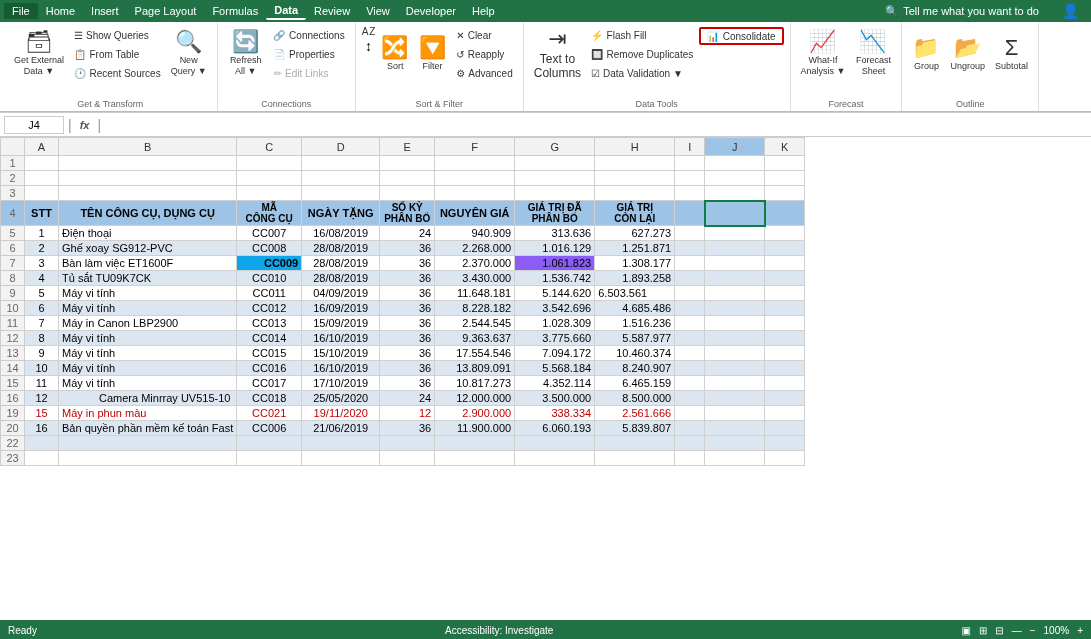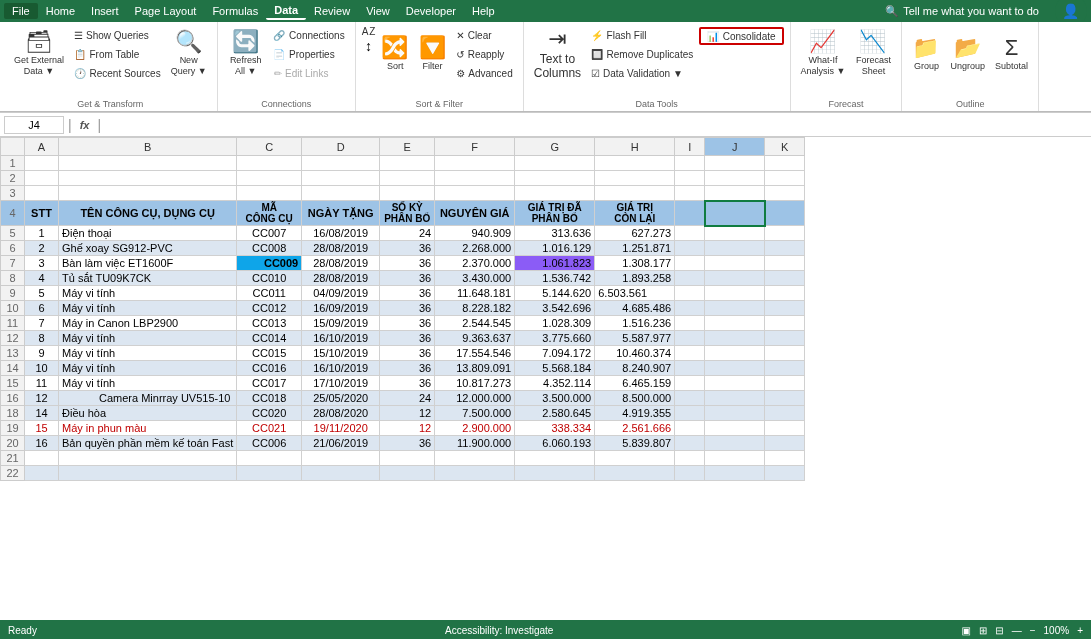--- a/index.html
+++ b/index.html
@@ -639,34 +639,20 @@
           <td style="text-align: center; background: rgb(220, 230, 241);">CC018</td>
           <td style="text-align: center; background: rgb(220, 230, 241);">25/05/2020</td>
           <td style="text-align: right; background: rgb(220, 230, 241);">24</td>
           <td style="text-align: right; background: rgb(220, 230, 241);">12.000.000</td>
           <td style="text-align: right; background: rgb(220, 230, 241);">3.500.000</td>
           <td style="text-align: right; background: rgb(220, 230, 241);">8.500.000</td>
           <td style="text-align: left; background: rgb(220, 230, 241);"></td>
           <td style="text-align: left; background: rgb(220, 230, 241);"></td>
           <td style="text-align: left; background: rgb(220, 230, 241);"></td>
         </tr>
-        <tr>
-          <td class="row-header">18</td>
-          <td style="text-align: center; background: rgb(220, 230, 241);">14</td>
-          <td style="text-align: left; background: rgb(220, 230, 241);">Điều hòa</td>
-          <td style="text-align: center; background: rgb(220, 230, 241);">CC020</td>
-          <td style="text-align: center; background: rgb(220, 230, 241);">28/08/2020</td>
-          <td style="text-align: right; background: rgb(220, 230, 241);">12</td>
-          <td style="text-align: right; background: rgb(220, 230, 241);">7.500.000</td>
-          <td style="text-align: right; background: rgb(220, 230, 241);">2.580.645</td>
-          <td style="text-align: right; background: rgb(220, 230, 241);">4.919.355</td>
-          <td style="text-align: left; background: rgb(220, 230, 241);"></td>
-          <td style="text-align: left; background: rgb(220, 230, 241);"></td>
-          <td style="text-align: left; background: rgb(220, 230, 241);"></td>
-        </tr>
         <tr style="color: rgb(192, 0, 0);">
           <td class="row-header">19</td>
           <td style="text-align: center; background: rgb(255, 255, 255); color: rgb(192, 0, 0);">15</td>
           <td style="text-align: left; background: rgb(255, 255, 255); color: rgb(192, 0, 0);">Máy in phun màu</td>
           <td style="text-align: center; background: rgb(255, 255, 255); color: rgb(192, 0, 0);">CC021</td>
           <td style="text-align: center; background: rgb(255, 255, 255); color: rgb(192, 0, 0);">19/11/2020</td>
           <td style="text-align: right; background: rgb(255, 255, 255); color: rgb(192, 0, 0);">12</td>
           <td style="text-align: right; background: rgb(255, 255, 255); color: rgb(192, 0, 0);">2.900.000</td>
           <td style="text-align: right; background: rgb(255, 255, 255); color: rgb(192, 0, 0);">338.334</td>
           <td style="text-align: right; background: rgb(255, 255, 255); color: rgb(192, 0, 0);">2.561.666</td>
@@ -682,46 +668,46 @@
           <td style="text-align: center; background: rgb(220, 230, 241);">21/06/2019</td>
           <td style="text-align: right; background: rgb(220, 230, 241);">36</td>
           <td style="text-align: right; background: rgb(220, 230, 241);">11.900.000</td>
           <td style="text-align: right; background: rgb(220, 230, 241);">6.060.193</td>
           <td style="text-align: right; background: rgb(220, 230, 241);">5.839.807</td>
           <td style="text-align: left; background: rgb(220, 230, 241);"></td>
           <td style="text-align: left; background: rgb(220, 230, 241);"></td>
           <td style="text-align: left; background: rgb(220, 230, 241);"></td>
         </tr>
         <tr>
-          <td class="row-header">21</td>
+          <td class="row-header">22</td>
+          <td style="text-align: center; background: rgb(220, 230, 241);"></td>
+          <td style="text-align: left; background: rgb(220, 230, 241);"></td>
+          <td style="text-align: center; background: rgb(220, 230, 241);"></td>
+          <td style="text-align: center; background: rgb(220, 230, 241);"></td>
+          <td style="text-align: right; background: rgb(220, 230, 241);"></td>
+          <td style="text-align: right; background: rgb(220, 230, 241);"></td>
+          <td style="text-align: right; background: rgb(220, 230, 241);"></td>
+          <td style="text-align: right; background: rgb(220, 230, 241);"></td>
+          <td style="text-align: left; background: rgb(220, 230, 241);"></td>
+          <td style="text-align: left; background: rgb(220, 230, 241);"></td>
+          <td style="text-align: left; background: rgb(220, 230, 241);"></td>
+        </tr>
+        <tr>
+          <td class="row-header">23</td>
           <td style="text-align: center; background: rgb(255, 255, 255);"></td>
           <td style="text-align: left; background: rgb(255, 255, 255);"></td>
           <td style="text-align: center; background: rgb(255, 255, 255);"></td>
           <td style="text-align: center; background: rgb(255, 255, 255);"></td>
           <td style="text-align: right; background: rgb(255, 255, 255);"></td>
           <td style="text-align: right; background: rgb(255, 255, 255);"></td>
           <td style="text-align: right; background: rgb(255, 255, 255);"></td>
           <td style="text-align: right; background: rgb(255, 255, 255);"></td>
           <td style="text-align: left; background: rgb(255, 255, 255);"></td>
           <td style="text-align: left; background: rgb(255, 255, 255);"></td>
           <td style="text-align: left; background: rgb(255, 255, 255);"></td>
-        </tr>
-        <tr>
-          <td class="row-header">22</td>
-          <td style="text-align: center; background: rgb(220, 230, 241);"></td>
-          <td style="text-align: left; background: rgb(220, 230, 241);"></td>
-          <td style="text-align: center; background: rgb(220, 230, 241);"></td>
-          <td style="text-align: center; background: rgb(220, 230, 241);"></td>
-          <td style="text-align: right; background: rgb(220, 230, 241);"></td>
-          <td style="text-align: right; background: rgb(220, 230, 241);"></td>
-          <td style="text-align: right; background: rgb(220, 230, 241);"></td>
-          <td style="text-align: right; background: rgb(220, 230, 241);"></td>
-          <td style="text-align: left; background: rgb(220, 230, 241);"></td>
-          <td style="text-align: left; background: rgb(220, 230, 241);"></td>
-          <td style="text-align: left; background: rgb(220, 230, 241);"></td>
         </tr>
       </tbody>
   </table>
 </div>
 
 <div class="status-bar">
   <span>Ready</span>
   <span>Accessibility: Investigate</span>
   <div style="display:flex;gap:8px;">
     <span>▣</span>

